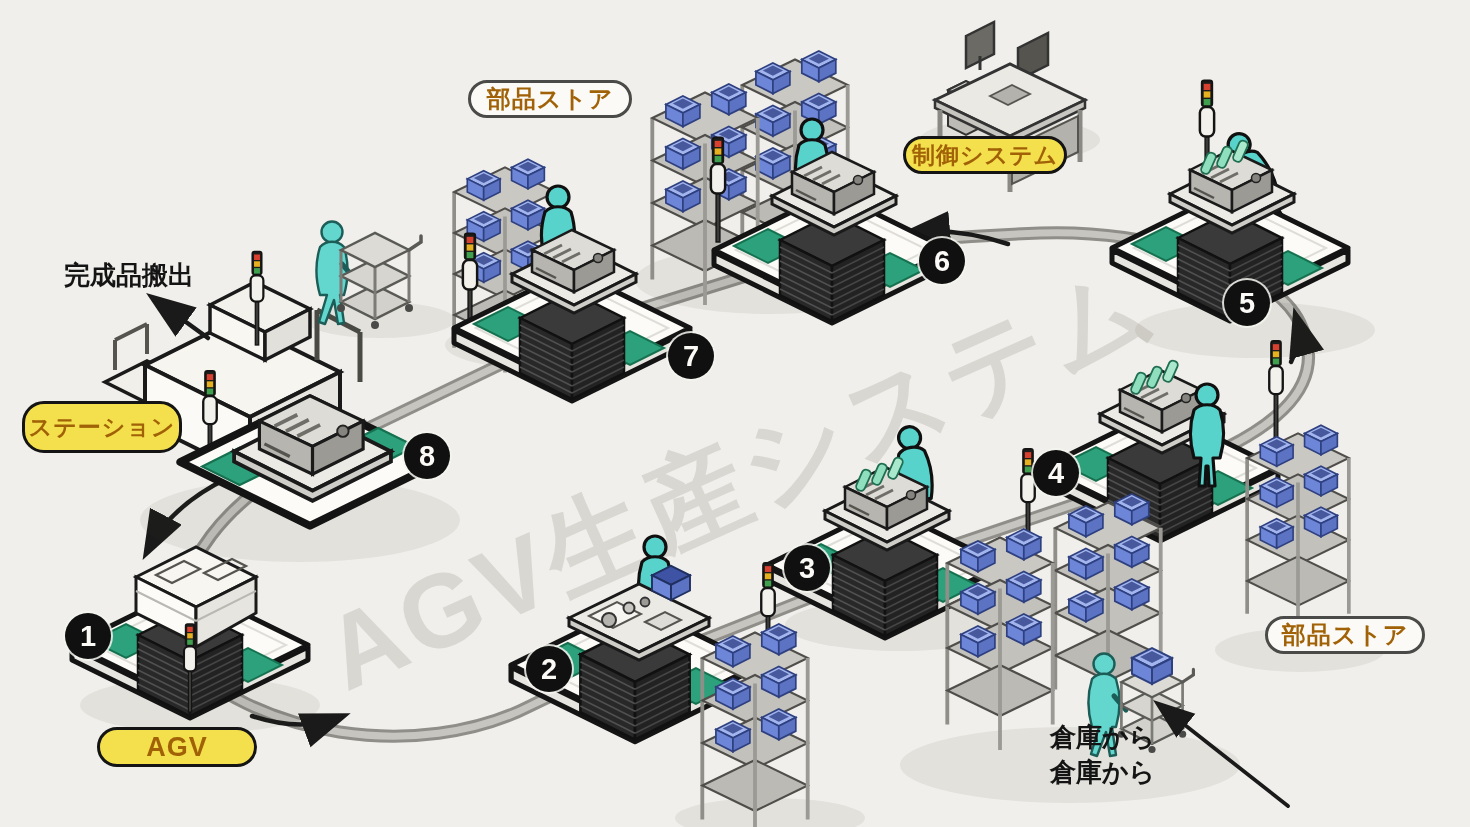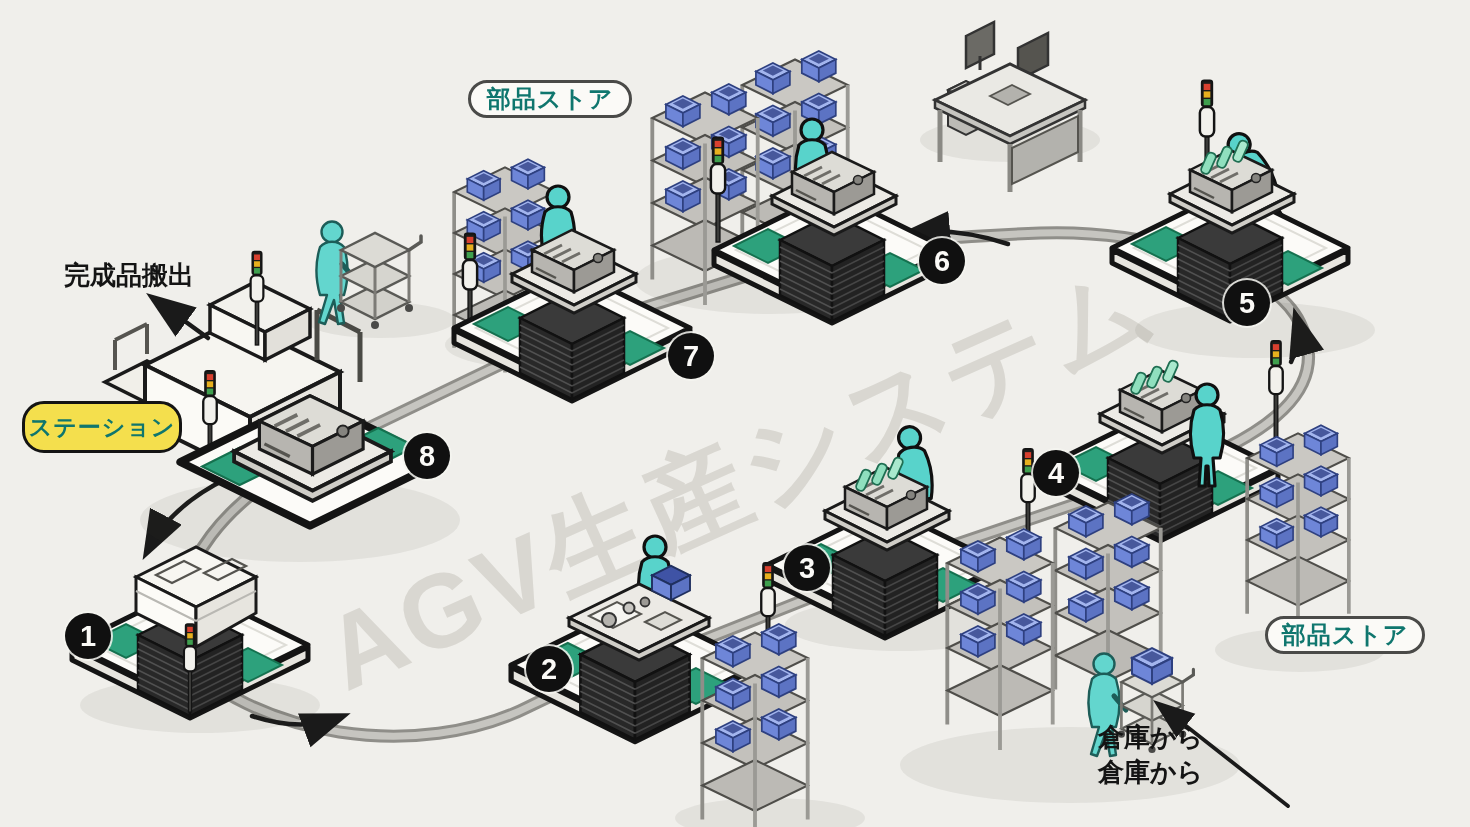--- a/index.html
+++ b/index.html
@@ -4,21 +4,21 @@
 <style>
   html,body{margin:0;padding:0;background:#e8e7e3;}
   #stage{
     position:relative;width:1470px;height:827px;overflow:hidden;
     background:#f0efeb;
     font-family:"Liberation Sans","DejaVu Sans",sans-serif;
   }
   #scene{position:absolute;left:0;top:0;}
   .pill{
     position:absolute;display:flex;align-items:center;justify-content:center;
-    border-radius:22px;font-weight:bold;color:#0f766e;letter-spacing:1px;
+    border-radius:22px;font-weight:bold;color:#a16207;letter-spacing:1px;
     box-sizing:border-box;white-space:nowrap;z-index:5;
   }
   .pill-white{background:#fbfaf7;border:3px solid #4a4a48;}
   .pill-yellow{background:#f4df4d;border:3px solid #141414;}
   .free-text{
     position:absolute;font-weight:bold;color:#141414;z-index:5;white-space:nowrap;
   }
   .num{
     position:absolute;width:46px;height:46px;border-radius:50%;
     background:#101010;color:#fbfaf7;display:flex;align-items:center;justify-content:center;
@@ -319,30 +319,32 @@
   </g>
 
   <g fill="none" stroke="#1a1a1a" stroke-linecap="round">
     <path d="M 208,338 L 157,301" stroke-width="4.5" marker-end="url(#ah)"></path>
     <path d="M 1288,806 L 1162,707" stroke-width="3.8" marker-end="url(#ah)"></path>
   </g>
 </svg>
 
   <div class="pill pill-white" style="left:468px;top:80px;width:164px;height:38px;font-size:24px;">部品ストア</div>
 
+  <div class="pill pill-yellow" style="left:903px;top:136px;width:164px;height:38px;font-size:23px;">制御システム</div>
 
   <div class="free-text" style="left:64px;top:258px;font-size:26px;text-align:right;">完成品搬出</div>
 
   <div class="pill pill-yellow" style="left:22px;top:401px;width:160px;height:52px;font-size:23px;">ステーション</div>
 
+  <div class="pill pill-yellow" style="left:97px;top:727px;width:160px;height:40px;font-size:27px;">AGV</div>
 
 
   <div class="pill pill-white" style="left:1265px;top:616px;width:160px;height:38px;font-size:24px;">部品ストア</div>
 
-  <div class="free-text" style="left:1050px;top:720px;font-size:26px;line-height:1.35;margin-left:48px;">
+  <div class="free-text" style="left:1050px;top:720px;font-size:26px;line-height:1.35;">
     <div>倉庫から</div>
     <div>倉庫から</div>
   </div>
 
   <div class="num" style="left:65px;top:613px;">1</div>
   <div class="num" style="left:526px;top:646px;">2</div>
   <div class="num" style="left:784px;top:545px;">3</div>
   <div class="num" style="left:1033px;top:450px;">4</div>
   <div class="num" style="left:1224px;top:280px;">5</div>
   <div class="num" style="left:919px;top:238px;">6</div>

